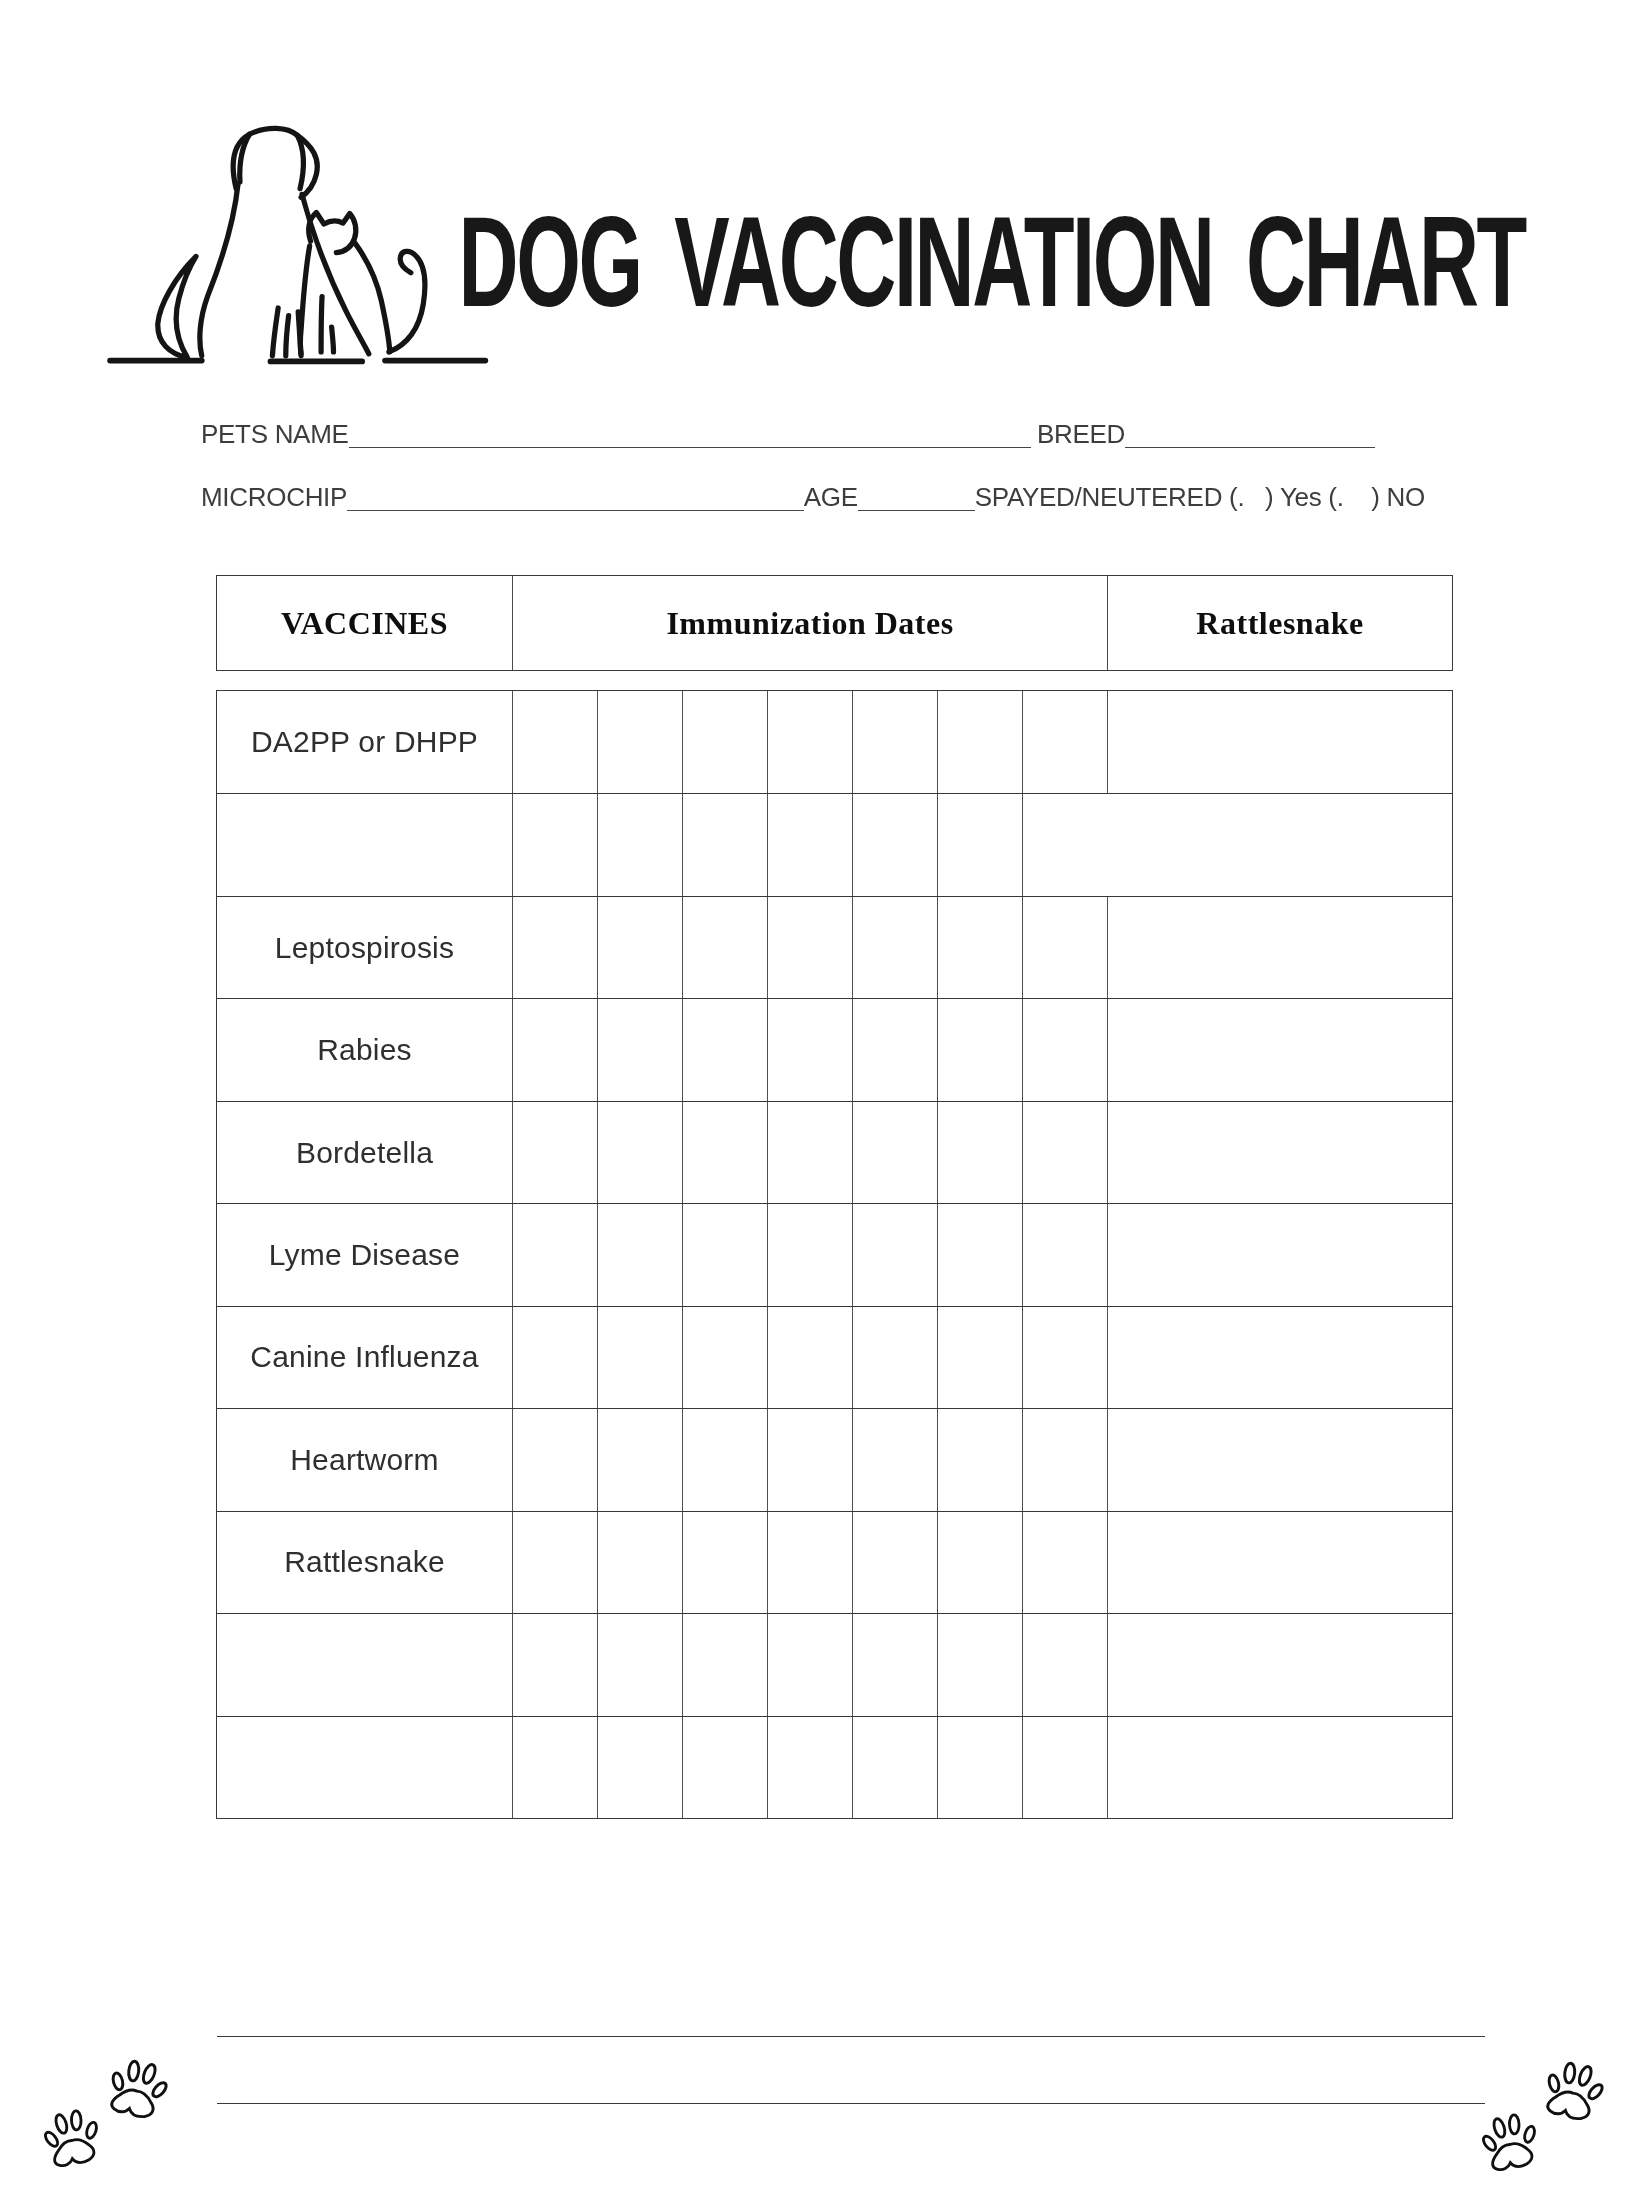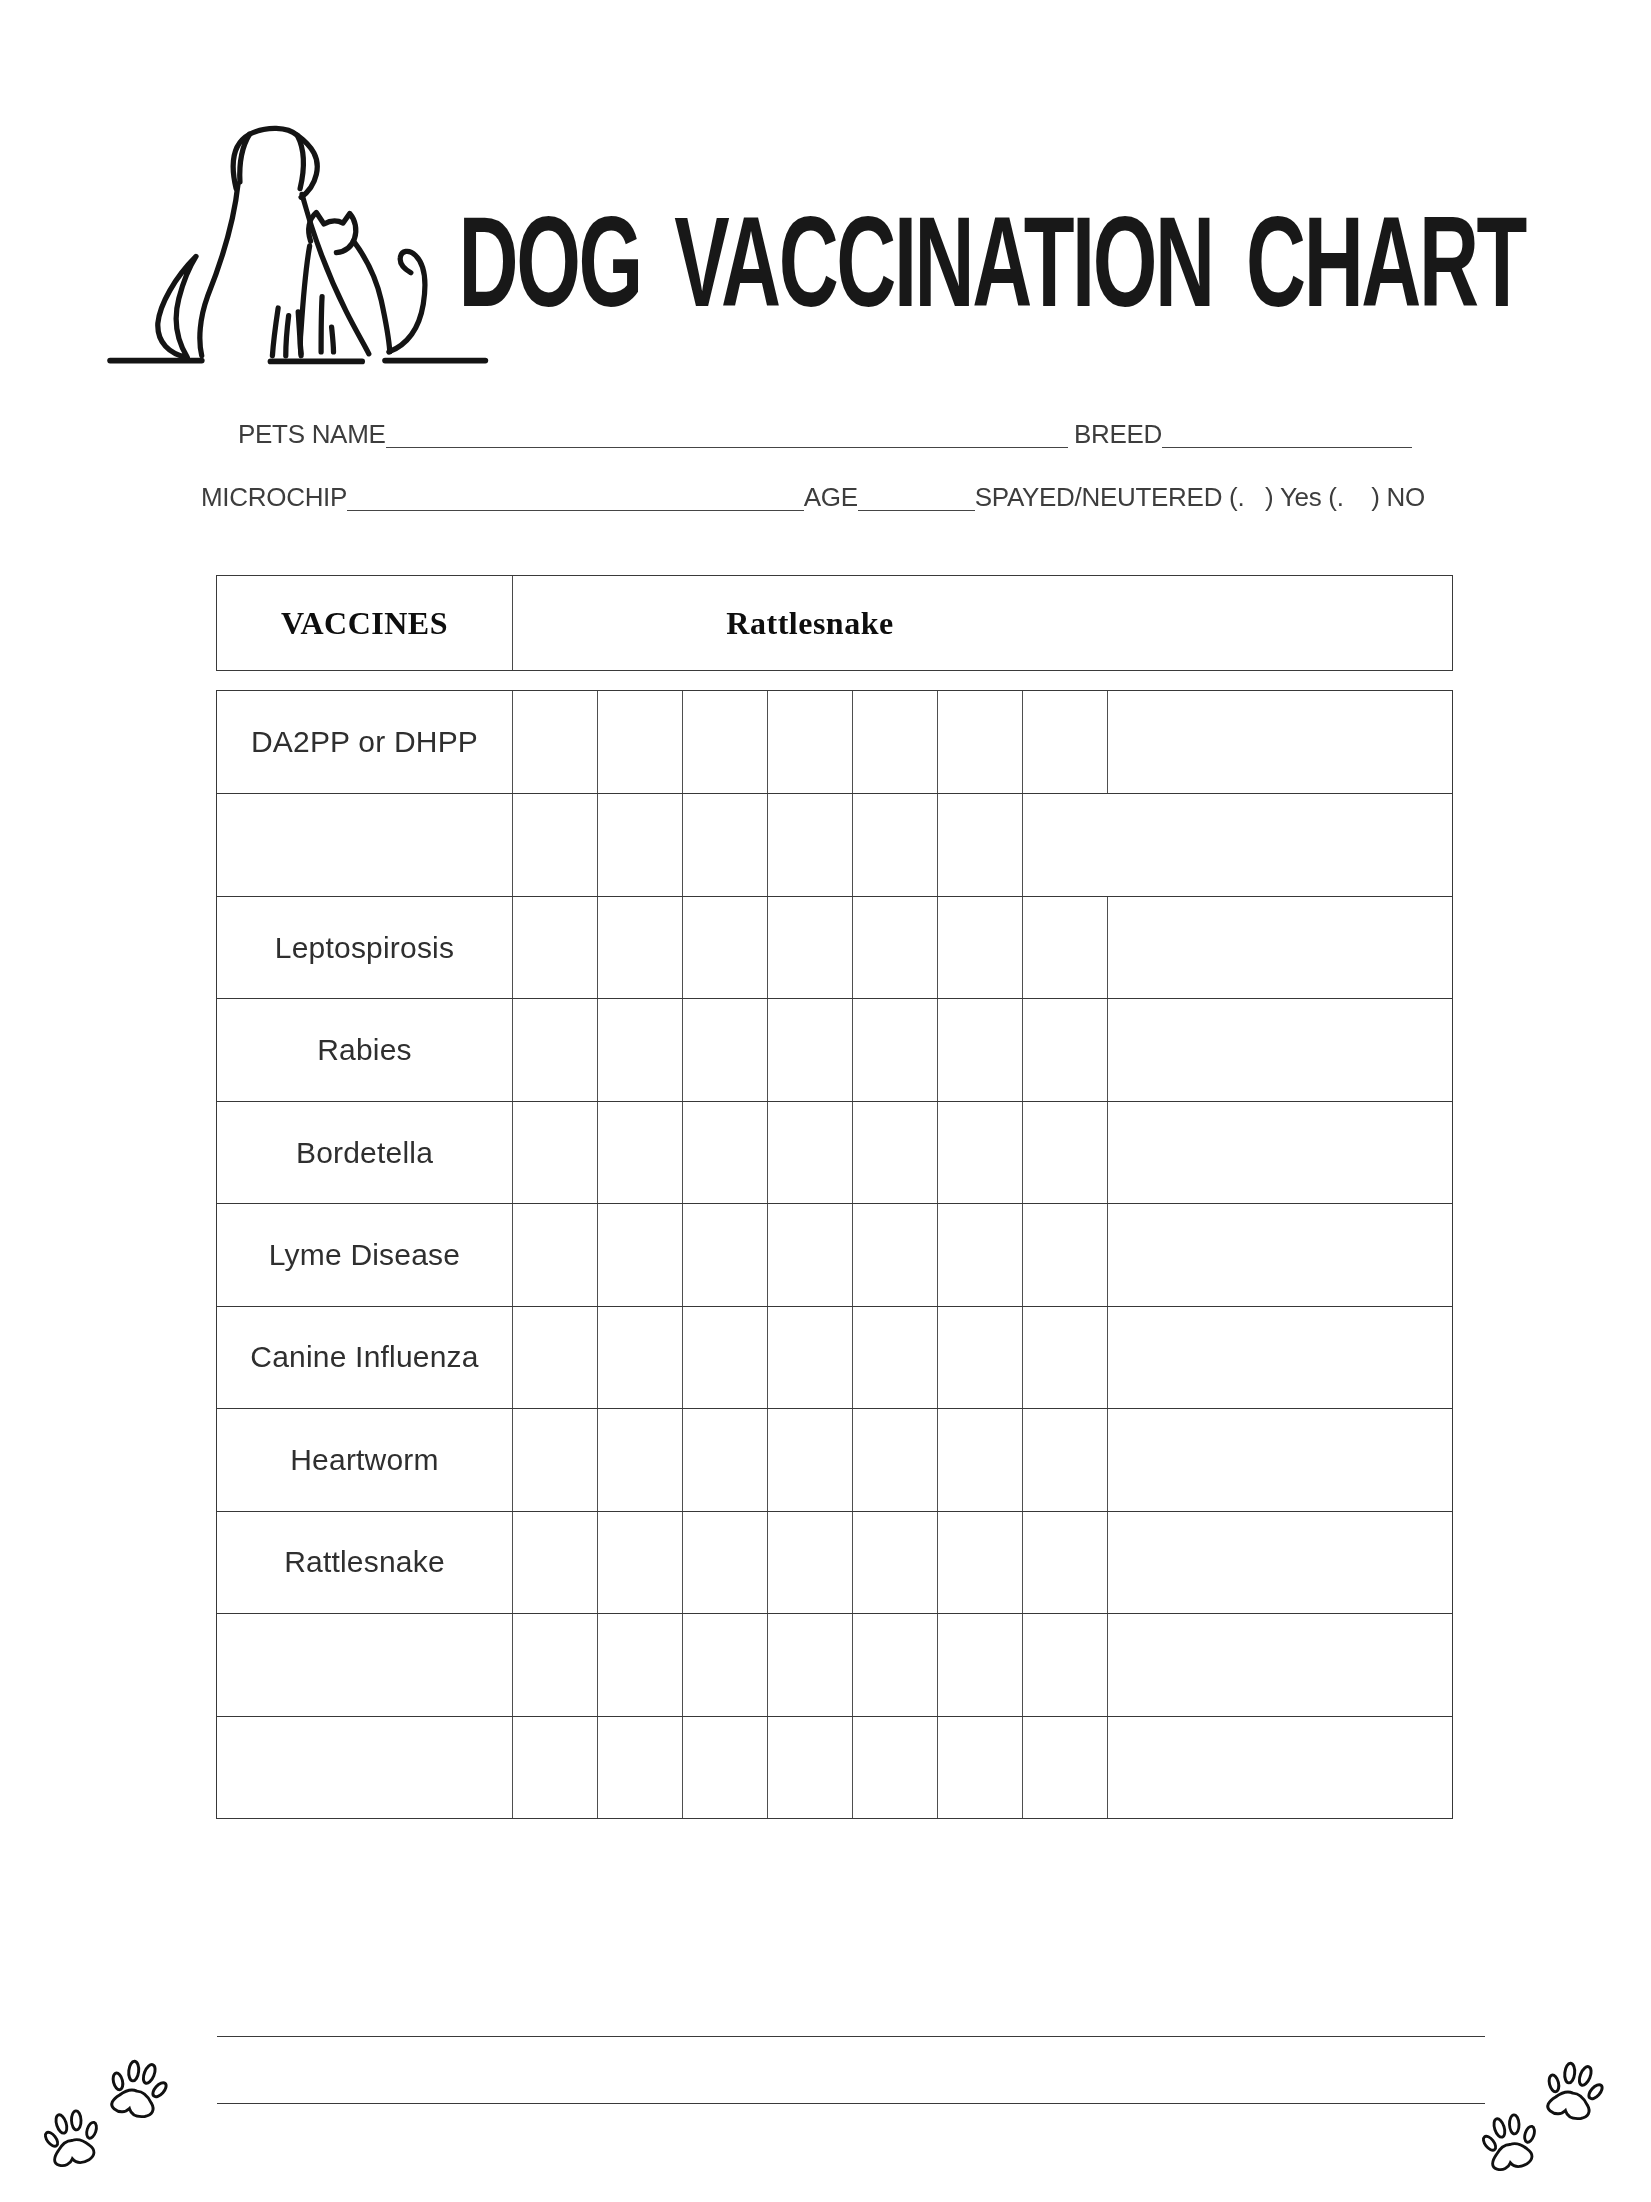--- a/index.html
+++ b/index.html
@@ -81,37 +81,38 @@
 
     <path d="M20,277 L116,277" stroke-width="6"></path>
     <path d="M188,278 L284,278" stroke-width="6"></path>
     <path d="M308,277 L413,277" stroke-width="6"></path>
   </svg>
 
   <div class="title-wrap">
     <h1>DOG VACCINATION CHART</h1>
   </div>
 
-  <div class="form-row" style="left:201px;top:410px;width:1174px;margin-left:37px;">
+  <div class="form-row" style="left:201px;top:410px;width:1174px;">
     <span class="flabel">PETS NAME</span>
     <span class="blank grow"></span>
     <span class="flabel" style="margin-left:5.7px;">BREED</span>
     <span class="blank" style="width:250px;"></span>
   </div>
 
   <div class="form-row" style="left:201px;top:473px;width:1224px;">
     <span class="flabel">MICROCHIP</span>
     <span class="blank grow"></span>
     <span class="flabel">AGE</span>
     <span class="blank" style="width:117px;"></span>
     <span class="flabel">SPAYED/NEUTERED (.   ) Yes (.    ) NO</span>
   </div>
 
   <div class="thead">
     <div class="hcell">VACCINES</div>
+    <div class="hcell">Immunization Dates</div>
     <div class="hcell">Rattlesnake</div>
   </div>
 
   <div class="tbody">
       <div class="trow">
         <div class="cell label-cell">DA2PP or DHPP</div>
         <div class="cell date-cell"></div>
         <div class="cell date-cell"></div>
         <div class="cell date-cell"></div>
         <div class="cell date-cell"></div>

